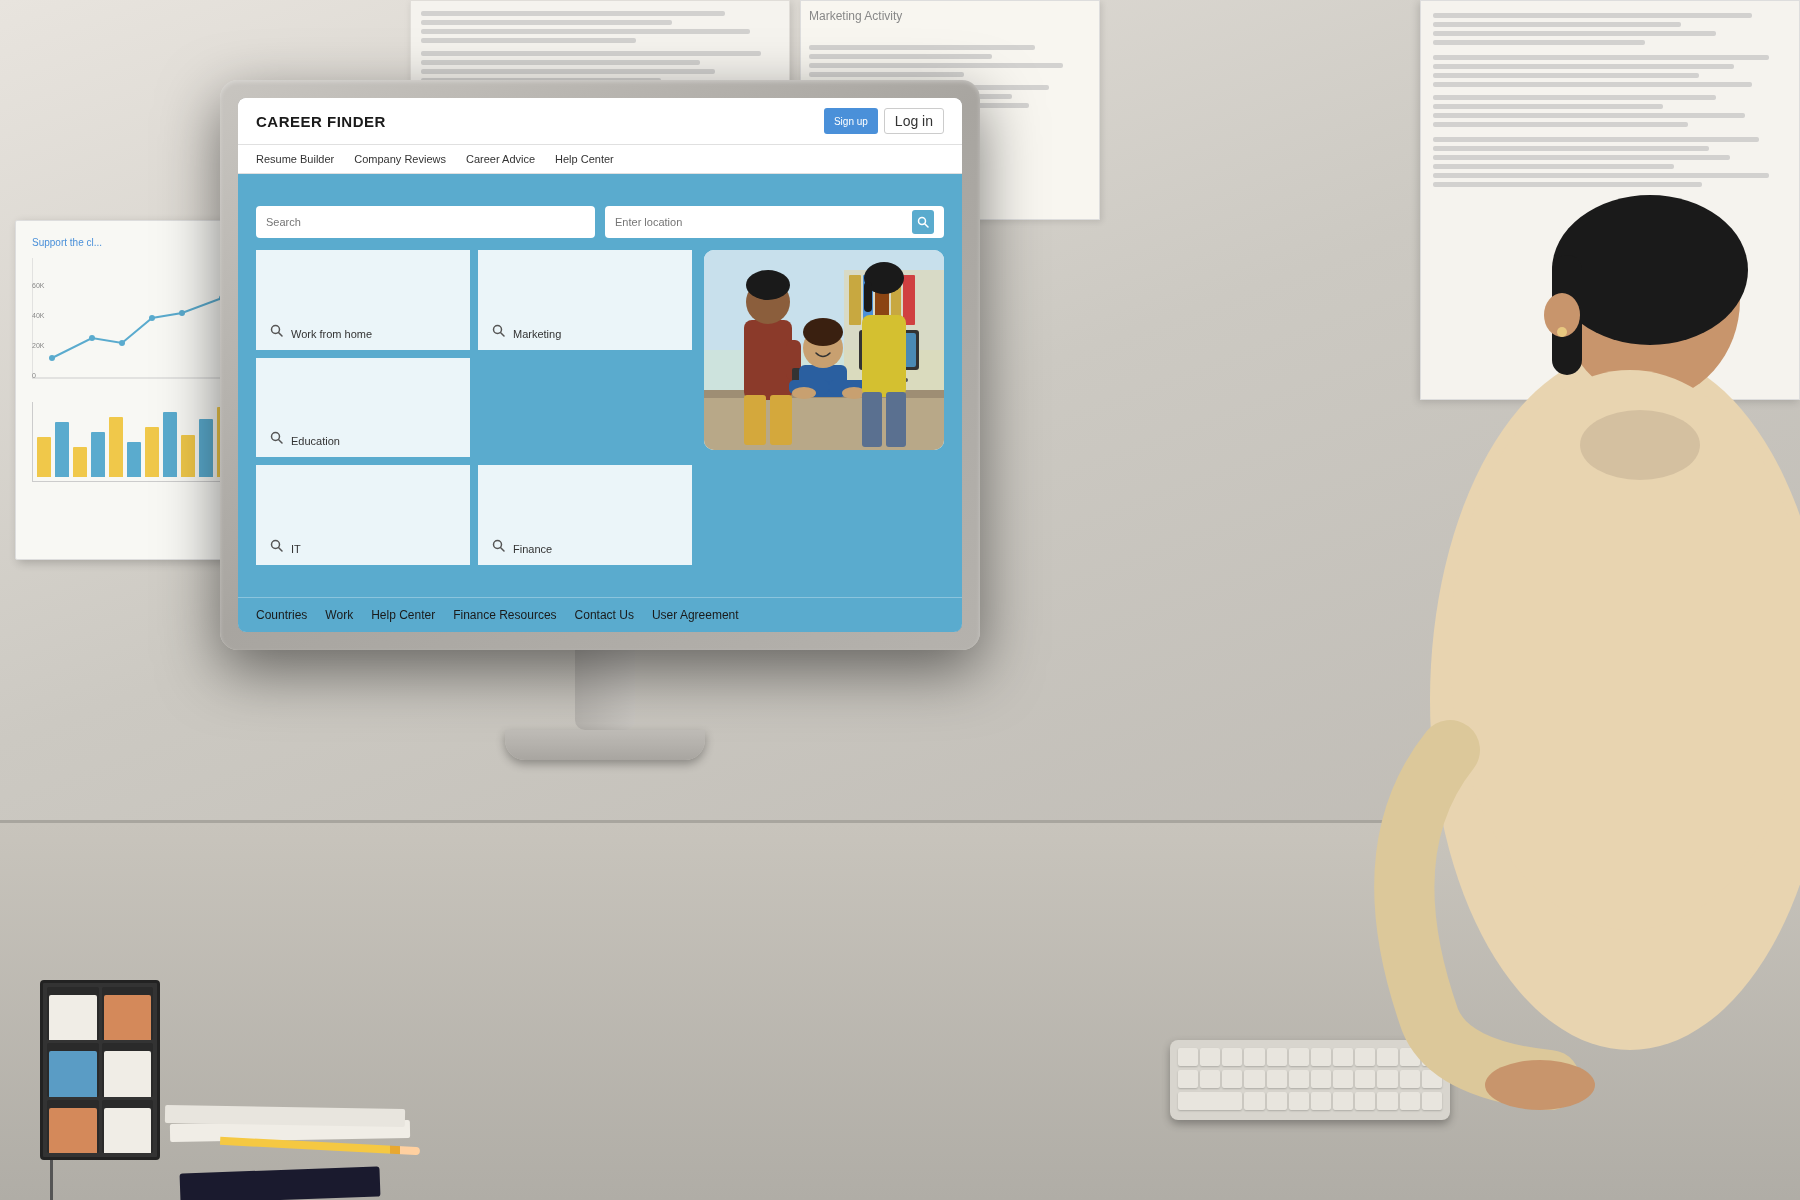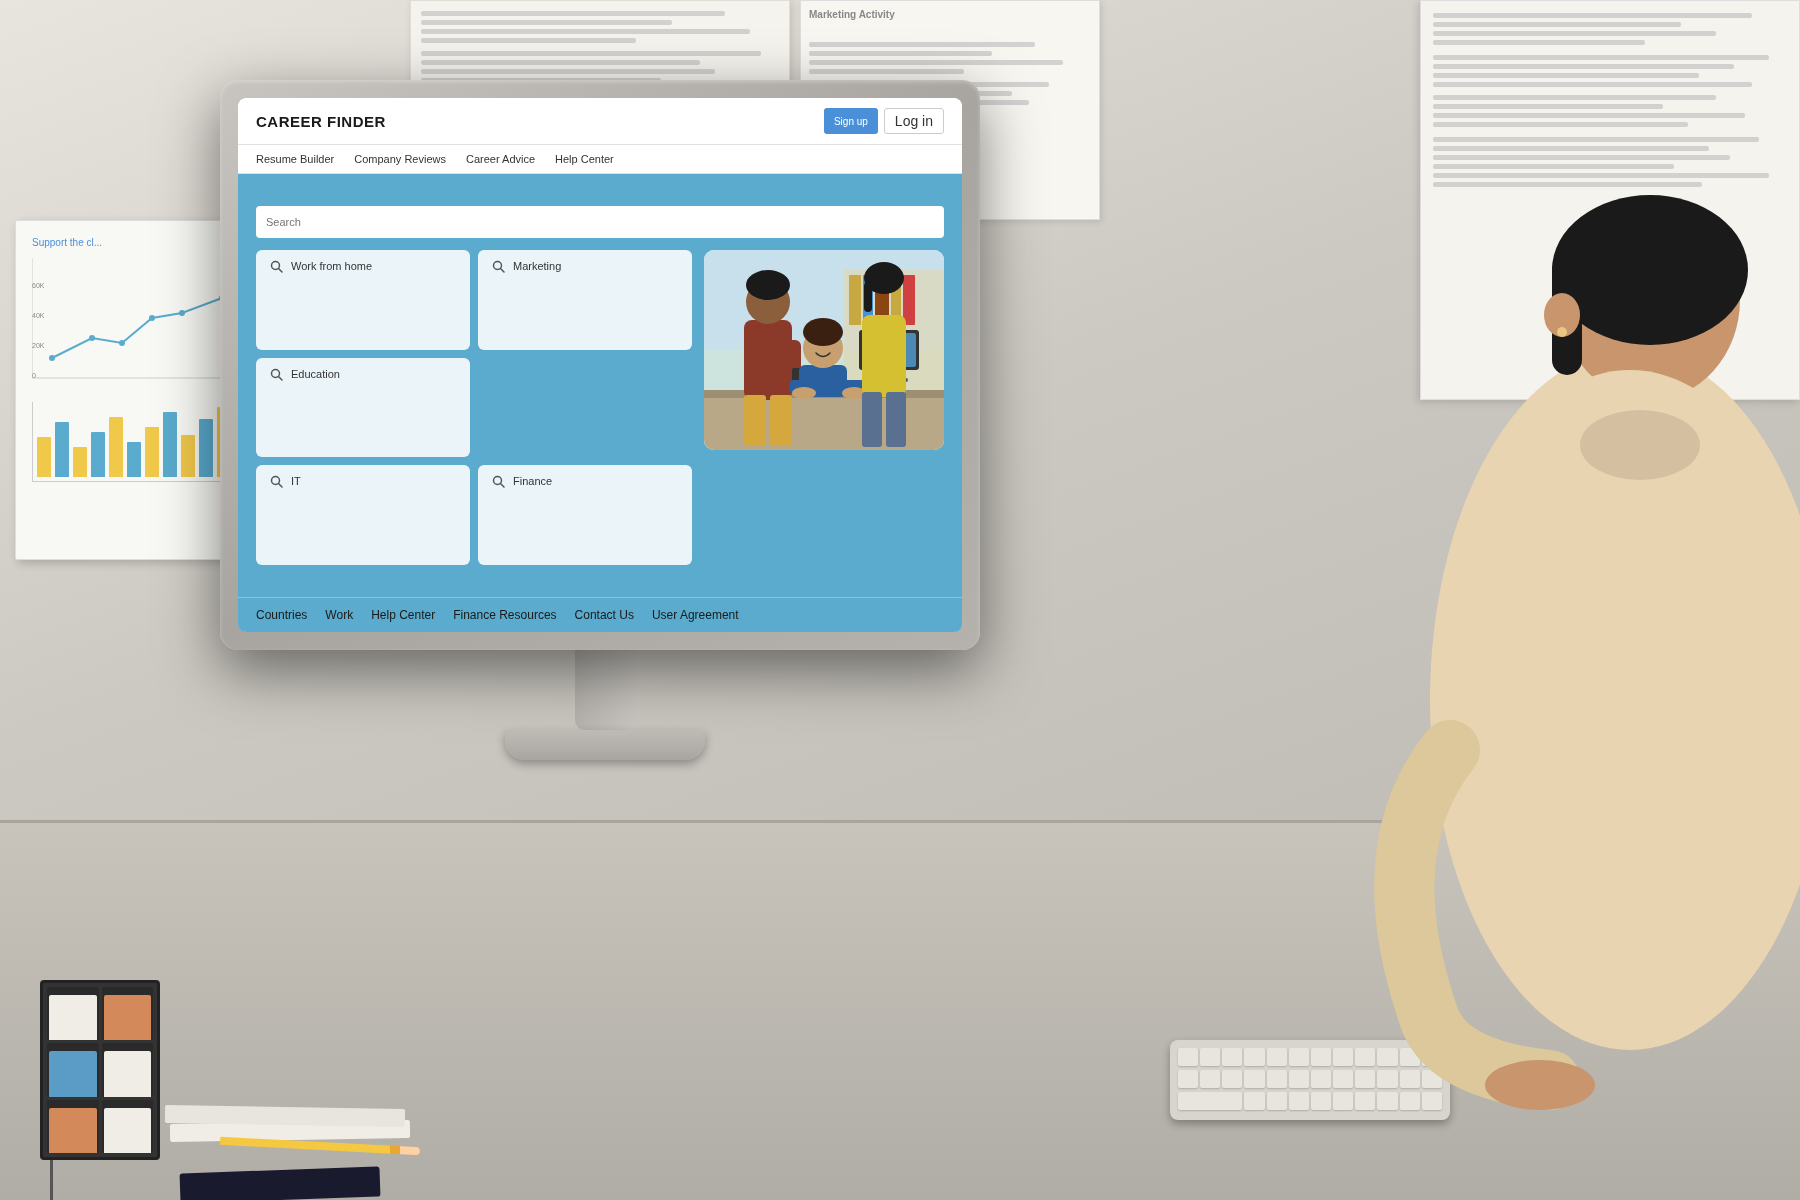--- a/index.html
+++ b/index.html
@@ -337,24 +337,24 @@
     .category-grid {
       display: grid;
       grid-template-columns: 1fr 1fr;
       gap: 8px;
       flex: 1;
     }
 
     .category-btn {
       background: rgba(255,255,255,0.88);
       border: none;
-      border-radius: 6px;
+      border-radius: 0;
       padding: 10px 14px;
       display: flex;
-      align-items: flex-start;
+      align-items: flex-end;
       gap: 8px;
       cursor: pointer;
       font-size: 11px;
       color: #333;
       font-weight: 500;
     }
 
     .category-btn .cat-icon {
       font-size: 13px;
       color: #666;
@@ -484,21 +484,21 @@
   <div class="text-line" style="width:95%"></div>
   <div class="text-line" style="width:78%"></div>
   <div class="text-line" style="width:82%"></div>
   <div class="text-line" style="width:67%"></div>
   <div class="text-line" style="width:90%; margin-bottom:8px"></div>
   <div class="text-line" style="width:75%"></div>
   <div class="text-line" style="width:88%"></div>
 </div>
 
 <div class="wall-paper-4">
-  <div style="font-size:10px; color:#888; margin-bottom:22px; font-weight:bold;">Marketing Activity</div>
+  <div style="font-size:12px; color:#888; margin-bottom:22px; font-weight:normal;">Marketing Activity</div>
   <div class="text-line" style="width:80%"></div>
   <div class="text-line" style="width:65%"></div>
   <div class="text-line" style="width:90%"></div>
   <div class="text-line" style="width:55%; margin-bottom:8px"></div>
   <div class="text-line" style="width:85%"></div>
   <div class="text-line" style="width:72%"></div>
   <div class="text-line" style="width:78%"></div>
 </div>
 
 <div class="chart-paper">
@@ -661,20 +661,29 @@
             <a class="nav-link">Career Advice</a>
             <a class="nav-link">Help Center</a>
           </div>
 
           <div class="site-main">
 
             <div class="search-row">
               <div class="search-input-wrap">
                 <input type="text" placeholder="Search" style="">
               </div>
+              <div class="location-input-wrap">
+                <input type="text" placeholder="Enter location" style="">
+                <button class="search-icon-btn">
+                  <svg width="12" height="12" viewBox="0 0 12 12" fill="none">
+                    <circle cx="5" cy="5" r="3.5" stroke="white" stroke-width="1.5"></circle>
+                    <line x1="7.5" y1="7.5" x2="11" y2="11" stroke="white" stroke-width="1.5" stroke-linecap="round"></line>
+                  </svg>
+                </button>
+              </div>
             </div>
 
             <div class="content-row">
               <div class="category-grid">
 
                 <button class="category-btn">
                   <span class="cat-icon">
                     <svg width="13" height="13" viewBox="0 0 13 13" fill="none">
                       <circle cx="5.5" cy="5.5" r="4" stroke="#555" stroke-width="1.5"></circle>
                       <line x1="8.5" y1="8.5" x2="12" y2="12" stroke="#555" stroke-width="1.5" stroke-linecap="round"></line>

